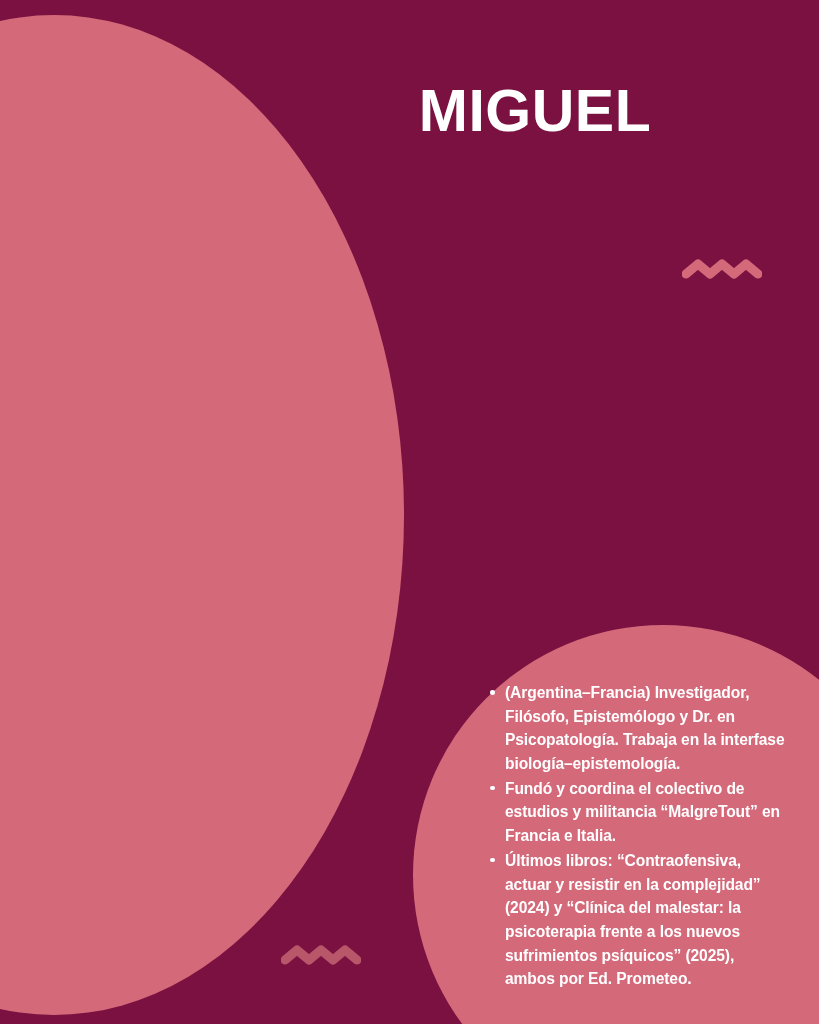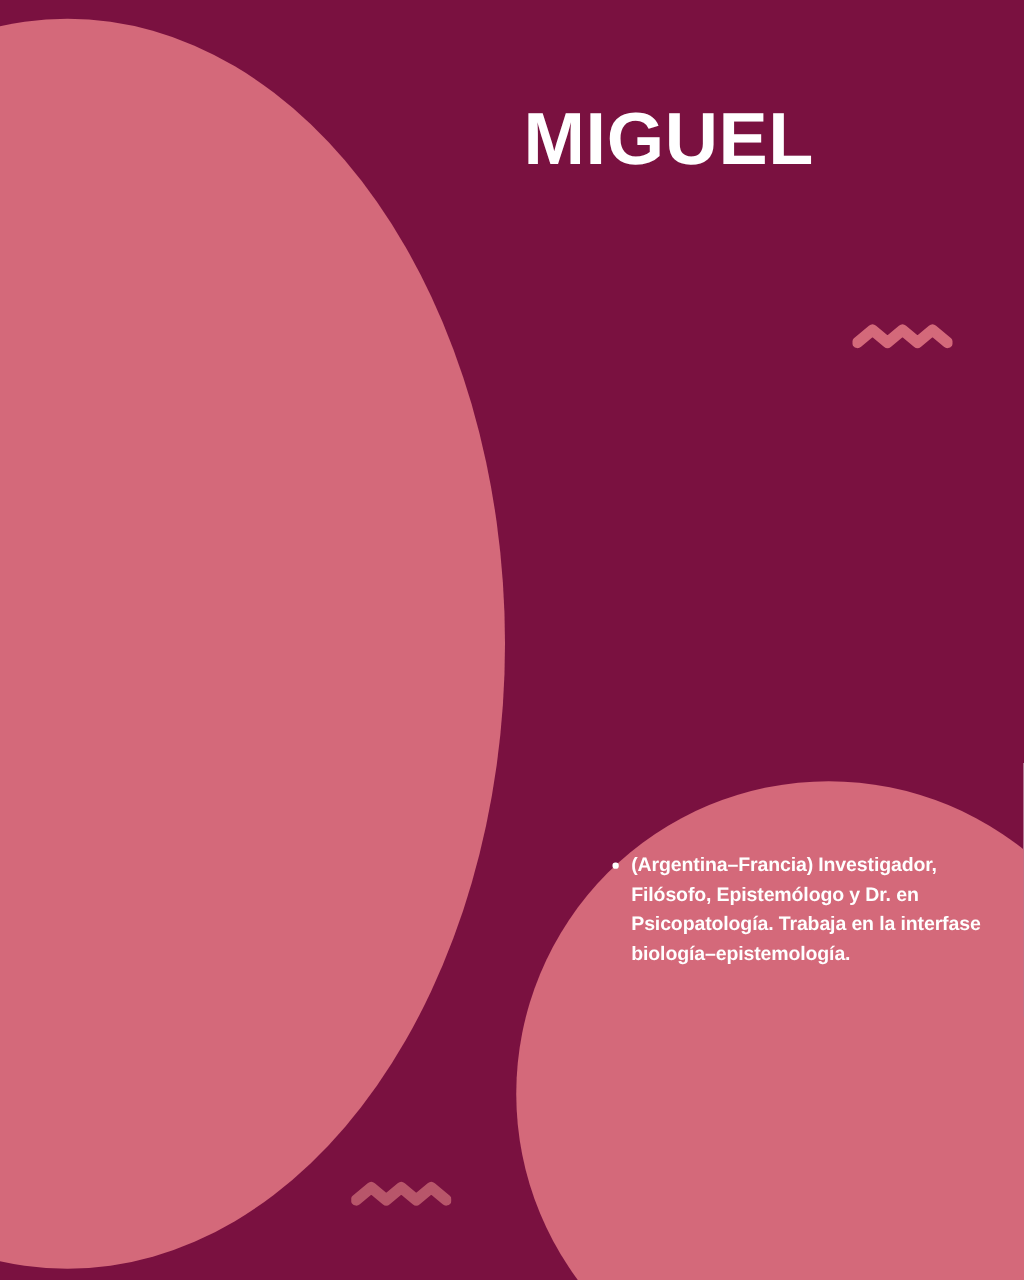--- a/index.html
+++ b/index.html
@@ -122,16 +122,18 @@
 
   <div class="squiggle bottom-left">
     <svg width="80" height="26" viewBox="0 0 80 26" fill="none" xmlns="http://www.w3.org/2000/svg" aria-hidden="true">
       <path d="M4 16 L16 6 L28 16 L40 6 L52 16 L64 6 L76 16" stroke="#b8566a" stroke-width="9" stroke-linecap="round" stroke-linejoin="round" fill="none"></path>
     </svg>
   </div>
 
   <div class="bio">
     <ul>
       <li>(Argentina–Francia) Investigador, Filósofo, Epistemólogo y Dr. en Psicopatología. Trabaja en la interfase biología–epistemología.</li>
+      <li>Fundó y coordina el colectivo de estudios y militancia “MalgreTout” en Francia e Italia.</li>
+      <li>Últimos libros: “Contraofensiva, actuar y resistir en la complejidad” (2024) y “Clínica del malestar: la psicoterapia frente a los nuevos sufrimientos psíquicos” (2025), ambos por Ed. Prometeo.</li>
     </ul>
   </div>
 
 </div>
 
 </body></html>

